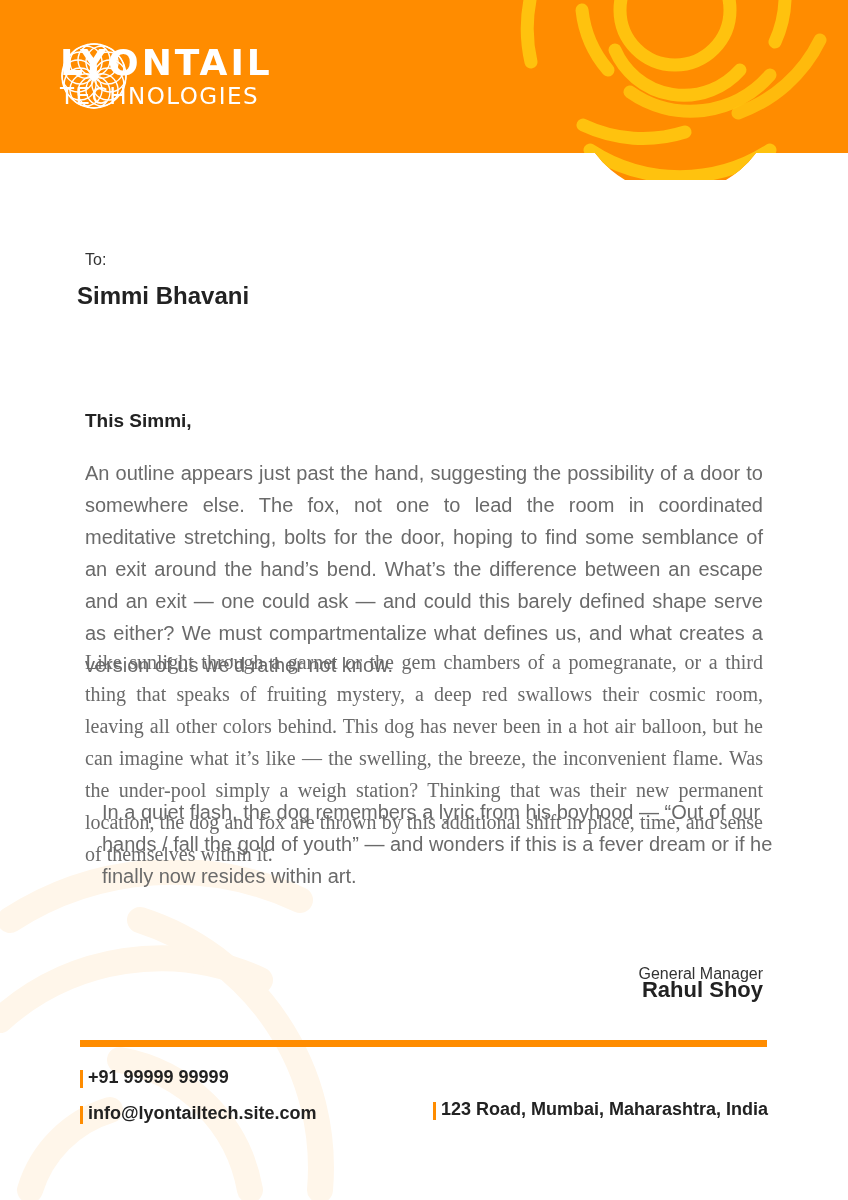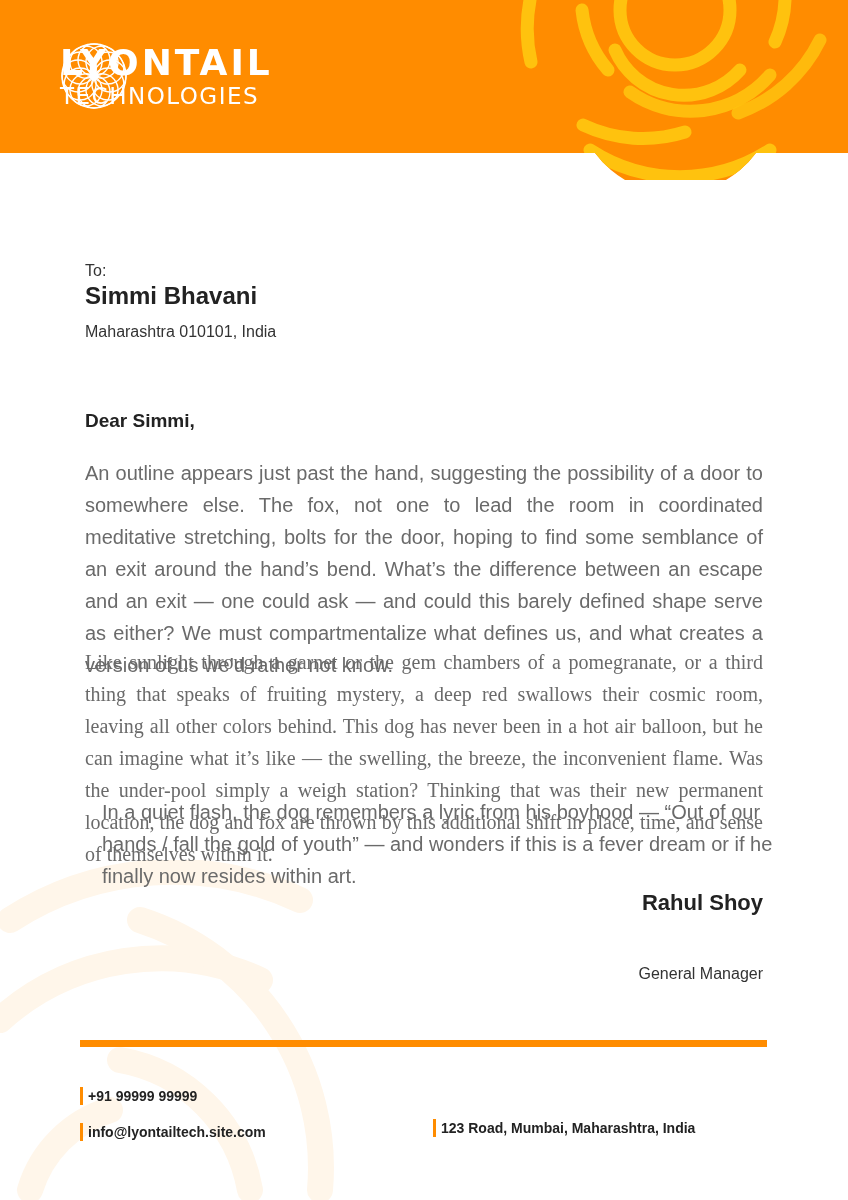--- a/index.html
+++ b/index.html
@@ -22,41 +22,41 @@
     .logo-name {
       font-family: "DejaVu Sans", sans-serif; font-size: 36px; font-weight: bold;
       letter-spacing: 3px; line-height: 36px; text-transform: uppercase;
     }
     .logo-sub {
       font-family: "DejaVu Sans", sans-serif; font-size: 23px; letter-spacing: 1.5px;
       line-height: 26px; margin-top: 2px;
     }
     .bg-watermark { position: absolute; left: 0; top: 860px; }
 
-    .to-label { position: absolute; left: 85px; top: 251px; font-size: 16px; color: #333; margin-top: 11px; }
-    .recipient-name { position: absolute; left: 85px; top: 282px; font-size: 24px; font-weight: bold; color: #222; }
+    .to-label { position: absolute; left: 85px; top: 251px; font-size: 16px; color: #333; }
+    .recipient-name { position: absolute; left: 77px; top: 282px; font-size: 24px; font-weight: bold; color: #222; }
     .recipient-addr { position: absolute; left: 85px; top: 320px; font-size: 16px; line-height: 24px; color: #333; }
     .salutation { position: absolute; left: 85px; top: 410px; font-size: 19px; font-weight: bold; color: #222; }
 
     .body-text {
       position: absolute; left: 85px; width: 678px;
       font-size: 20px; line-height: 32px; color: #6a6a6a; text-align: justify;
     }
     .p1 { top: 457px; }
     .p2 { top: 646px; font-family: Liberation Serif, serif; }
     .p3 { top: 779px; text-align: left; }
 
-    .signer-name { position: absolute; right: 85px; top: 890px; font-size: 22px; font-weight: bold; color: #222; text-align: right; }
+    .signer-name { position: absolute; right: 85px; top: 977px; font-size: 22px; font-weight: bold; color: #222; text-align: right; }
     .signer-title { position: absolute; right: 85px; top: 965px; font-size: 16px; color: #333; text-align: right; }
 
     .footer-rule { position: absolute; left: 80px; top: 1040px; width: 687px; height: 7px; background: #ff8c00; }
 
     .contact {
-      position: absolute; font-size: 14px; font-weight: bold; color: #222;
-      display: flex; align-items: center; margin-top: 20px;
+      position: absolute; font-size: 18px; font-weight: bold; color: #222;
+      display: flex; align-items: flex-end;
     }
     .contact .bar { width: 3px; height: 18px; background: #ff8c00; margin-right: 5px; }
     .c-phone { left: 80px; top: 1067px; }
     .c-email { left: 80px; top: 1103px; }
     .c-addr { left: 401px; top: 1099px; padding-left: 32px; }
   </style>
 </head>
 <body>
 
 <div class="header">
@@ -113,24 +113,23 @@
     <path d="M0 160 A240 240 0 0 1 260 120"></path>
     <path d="M140 60 A260 260 0 0 1 320 330"></path>
     <path d="M120 200 A160 160 0 0 1 250 330"></path>
     <path d="M30 330 A120 120 0 0 1 110 250"></path>
   </g>
 </svg>
 
 <div class="to-label">To:</div>
 <div class="recipient-name">Simmi Bhavani</div>
 <div class="recipient-addr">
-  <div>Maharashtra 010101, India</div>
 </div>
 
-<div class="salutation">Dear Simmi,</div>
+<div class="salutation">This Simmi,</div>
 <p class="body-text p1" style="margin:0">An outline appears just past the hand, suggesting the possibility of a door to somewhere else. The fox, not one to lead the room in coordinated meditative stretching, bolts for the door, hoping to find some semblance of an exit around the hand’s bend. What’s the difference between an escape and an exit — one could ask — and could this barely defined shape serve as either? We must compartmentalize what defines us, and what creates a version of us we’d rather not know.</p>
 <p class="body-text p2" style="margin:0">Like sunlight through a garnet or the gem chambers of a pomegranate, or a third thing that speaks of fruiting mystery, a deep red swallows their cosmic room, leaving all other colors behind. This dog has never been in a hot air balloon, but he can imagine what it’s like — the swelling, the breeze, the inconvenient flame. Was the under-pool simply a weigh station? Thinking that was their new permanent location, the dog and fox are thrown by this additional shift in place, time, and sense of themselves within it.</p>
 <p class="body-text p3" style="margin:17px">In a quiet flash, the dog remembers a lyric from his boyhood — “Out of our hands / fall the gold of youth” — and wonders if this is a fever dream or if he finally now resides within art.</p>
 
 <div class="signer-name">Rahul Shoy</div>
 <div class="signer-title">General Manager</div>
 
 <div class="footer-rule"></div>
 
 <div class="contact c-phone">

